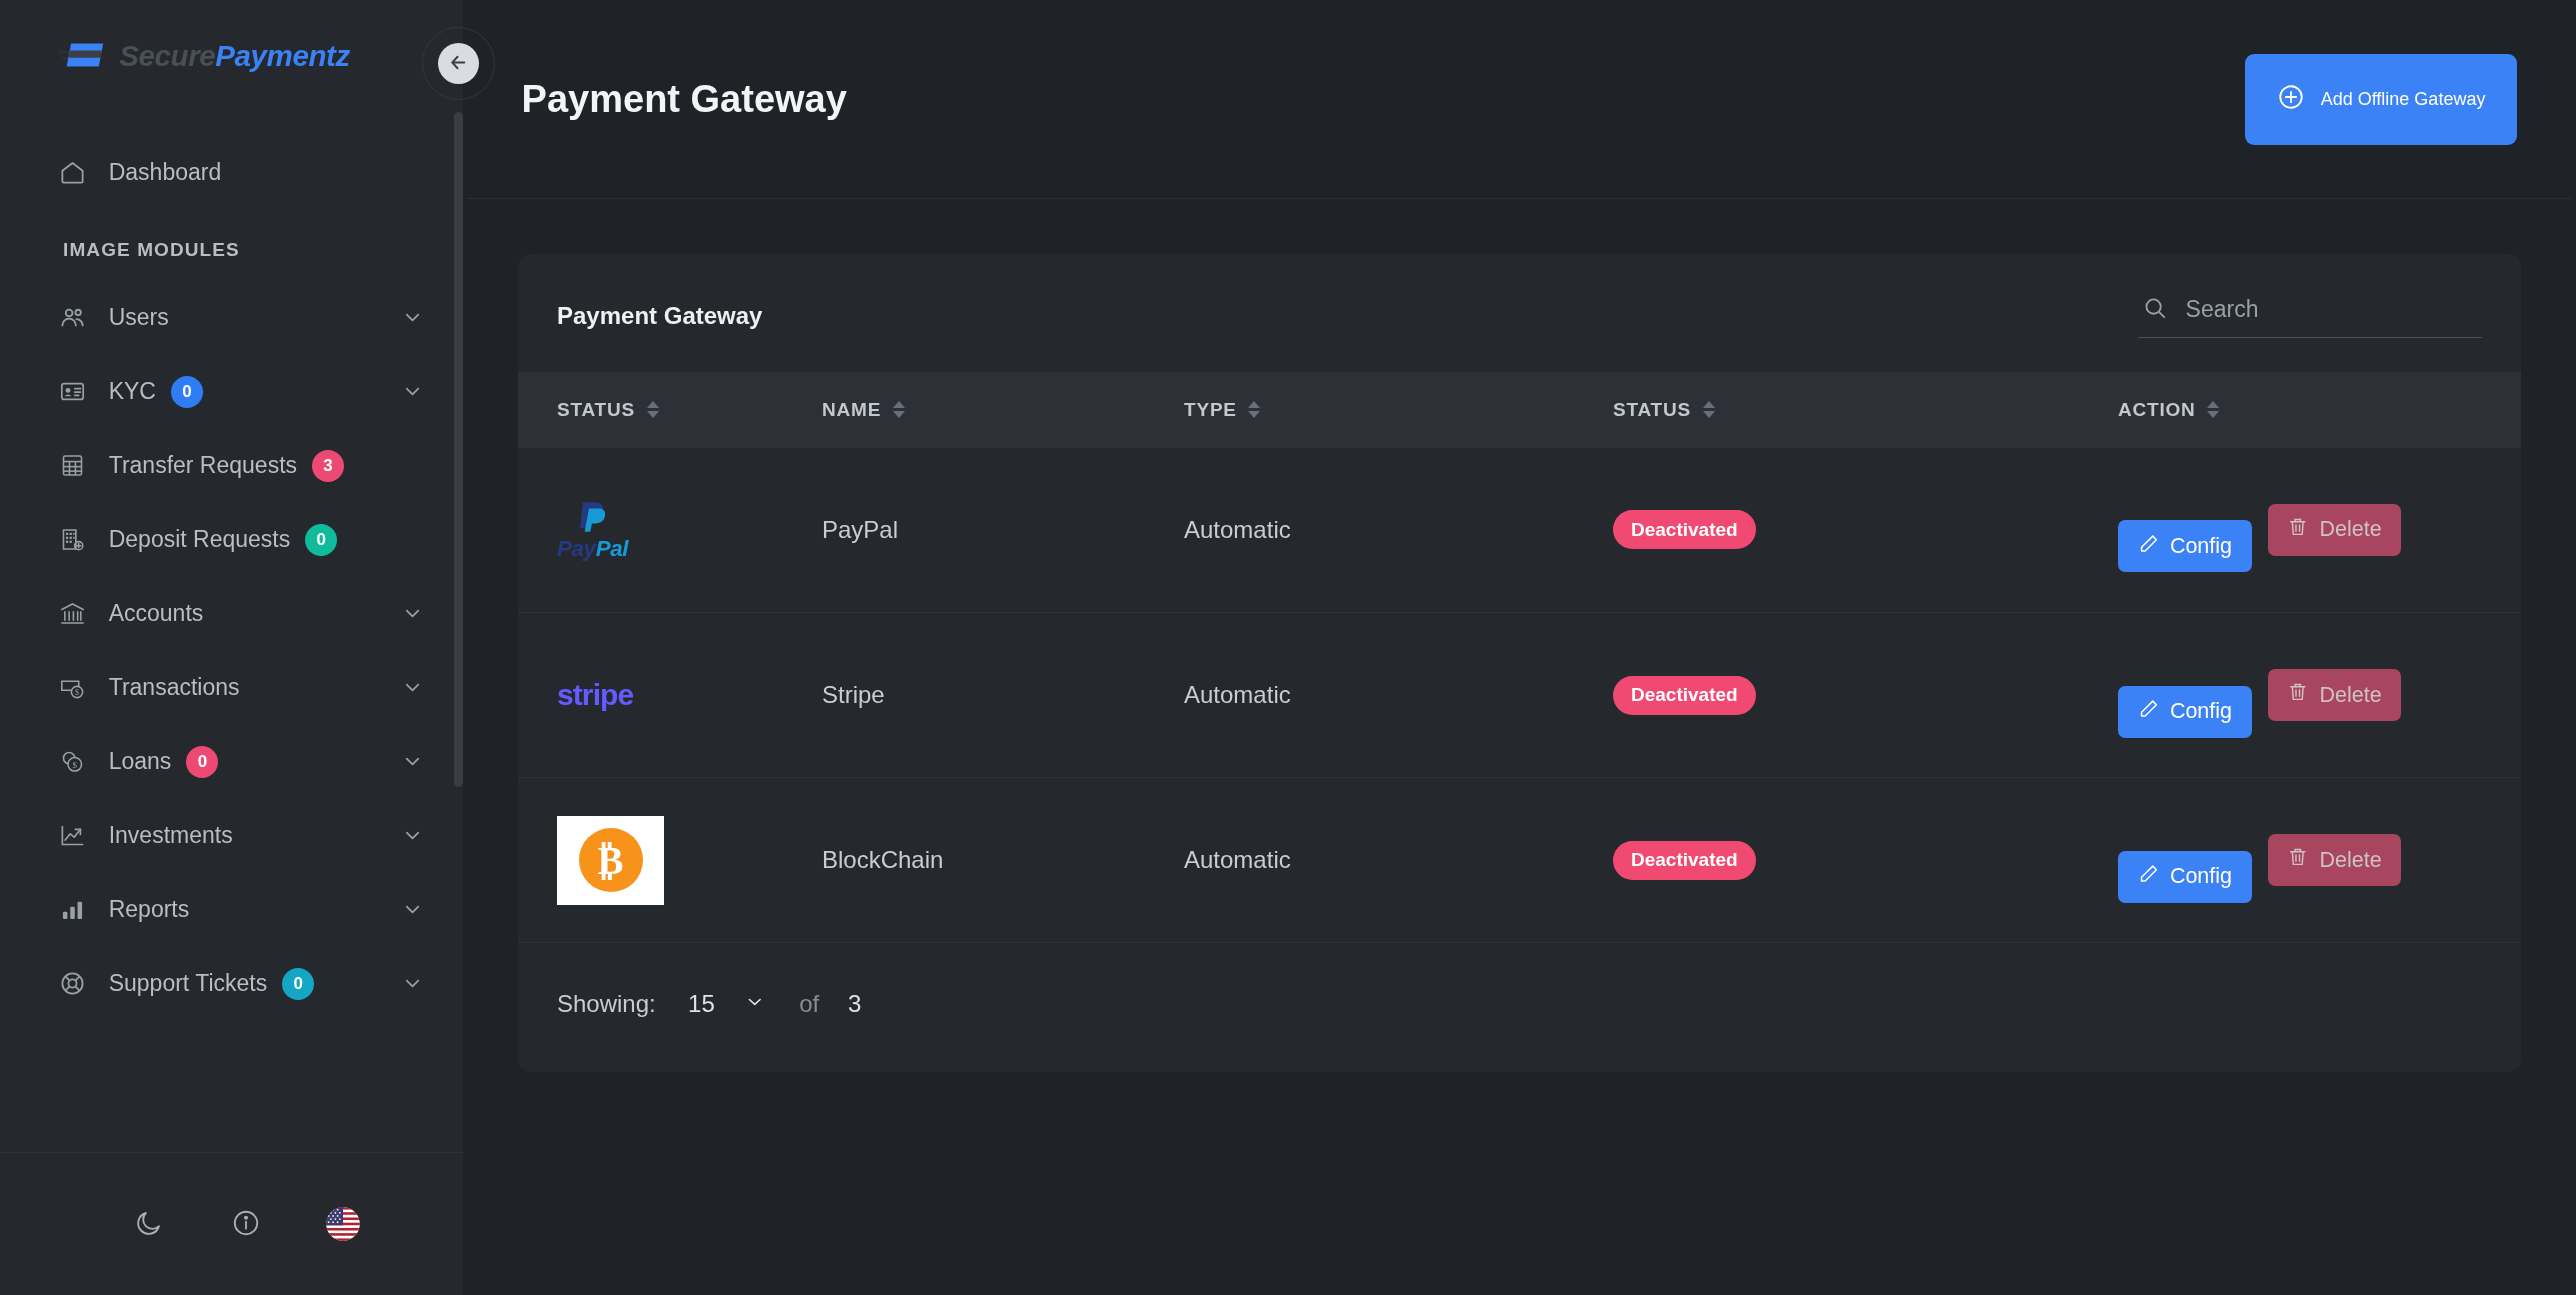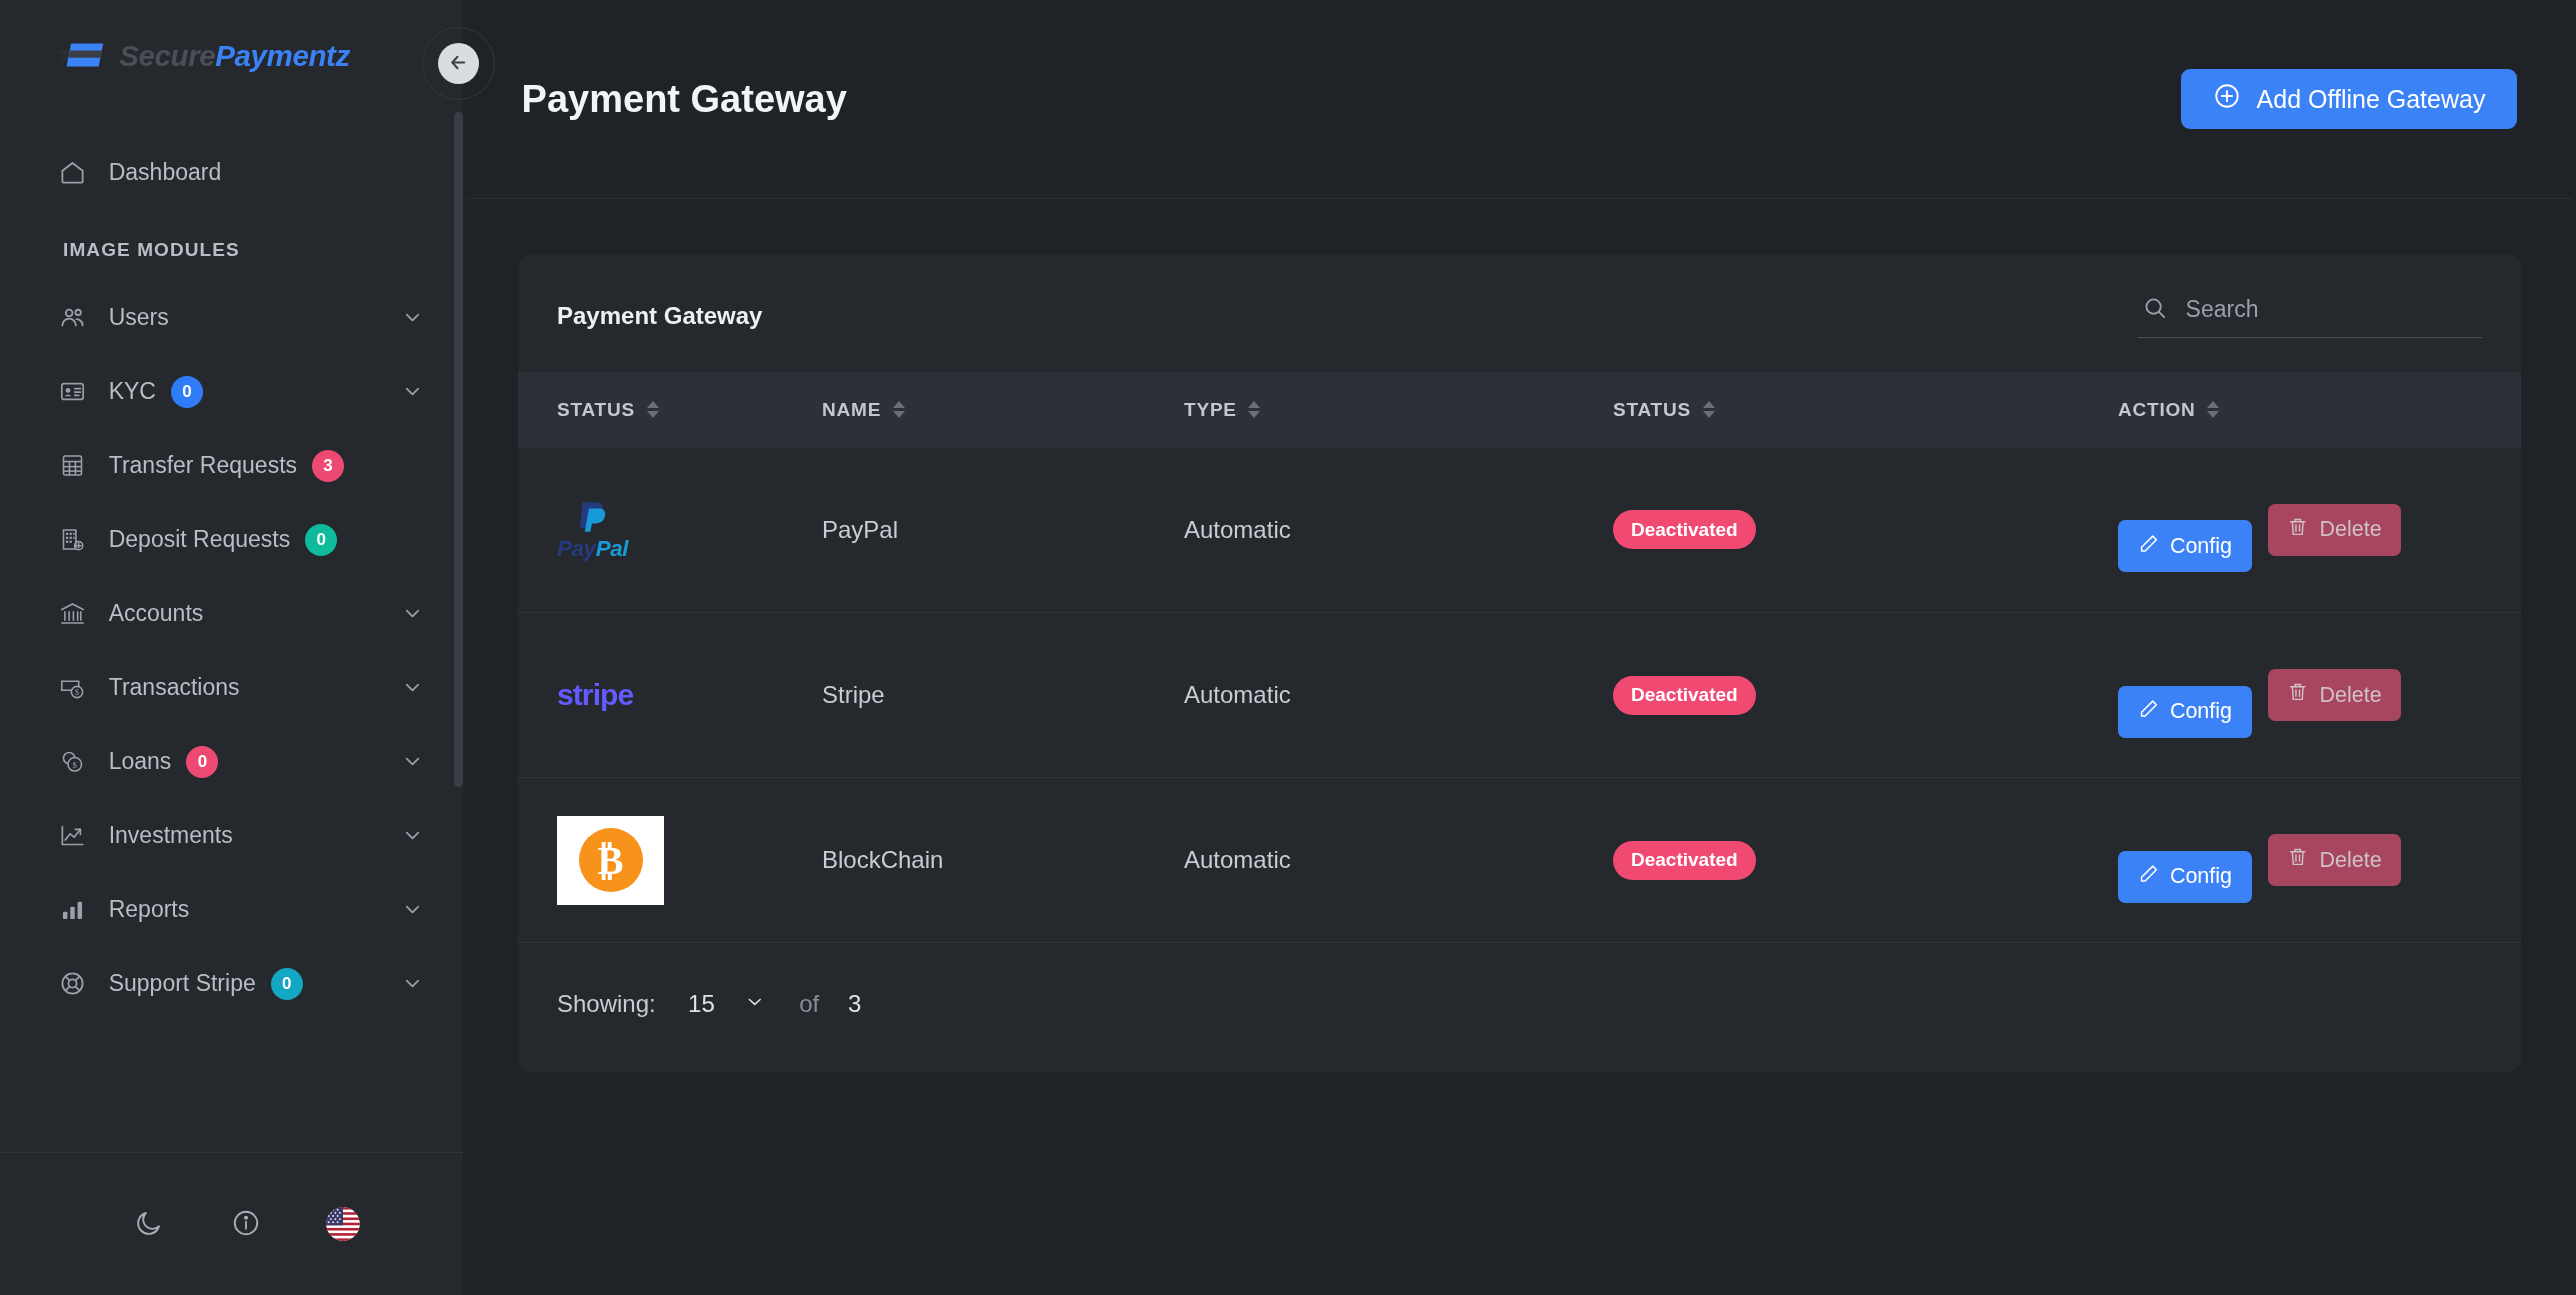--- a/index.html
+++ b/index.html
@@ -97,23 +97,23 @@
   }
   .page-head {
     display: flex; align-items: center; justify-content: space-between;
     padding: 0 55px; height: 199px;
     border-bottom: 0.9px solid #2c3035;
     margin: 0 3.6px;
   }
   .page-title { font-size: 38px; font-weight: 700; color: #f2f4f6; }
   .primary-btn {
     background: #3b82f6; color: #fff; border: none; border-radius: 9px;
-    height: 60px; padding: 0 32px;
+    height: 91px; padding: 0 32px;
     display: flex; align-items: center; gap: 16px;
-    font-size: 25px; font-weight: 500; cursor: pointer;
+    font-size: 18px; font-weight: 500; cursor: pointer;
     font-family: "Liberation Sans", sans-serif;
   }
 
   .card {
     margin: 55px 55px 0 55px;
     background: #25282d; border-radius: 12.5px;
     overflow: hidden;
   }
   .card-head {
     display: flex; align-items: center; justify-content: space-between;
@@ -422,21 +422,21 @@
         <span class="nav-icon">
           <svg width="27" height="27" viewBox="0 0 24 24" fill="none" stroke="currentColor" stroke-width="1.6">
             <circle cx="12" cy="12" r="9"></circle>
             <circle cx="12" cy="12" r="3.6"></circle>
             <line x1="5.7" y1="5.7" x2="9.5" y2="9.5"></line>
             <line x1="14.5" y1="14.5" x2="18.3" y2="18.3"></line>
             <line x1="18.3" y1="5.7" x2="14.5" y2="9.5"></line>
             <line x1="9.5" y1="14.5" x2="5.7" y2="18.3"></line>
           </svg>
         </span>
-        <span class="nav-label">Support Stripe</span>
+        <span class="nav-label">Support Tickets</span>
         <span class="nav-badge" style="background:#13a7c4">0</span>
         <span class="nav-chev">
           <svg width="23" height="23" viewBox="0 0 24 24" fill="none" stroke="currentColor" stroke-width="1.8" stroke-linecap="round" stroke-linejoin="round">
               <polyline points="6 9 12 15 18 9"></polyline>
             </svg>
         </span>
       </div>
 
     </nav>
 

